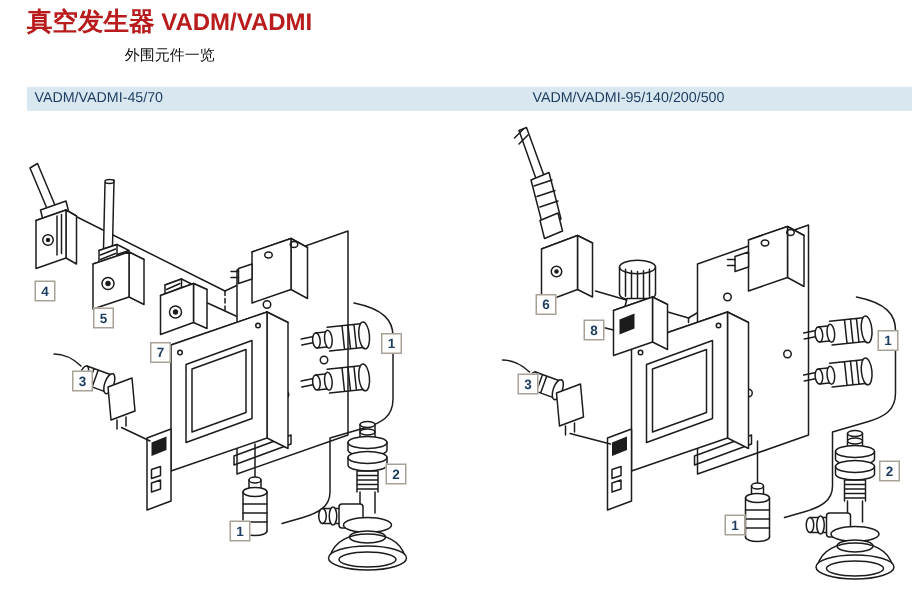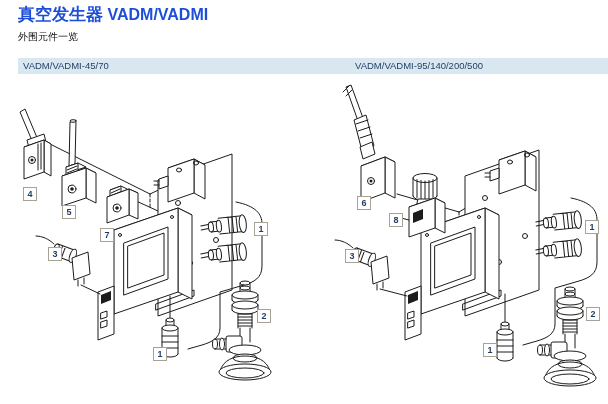--- a/index.html
+++ b/index.html
@@ -2,23 +2,23 @@
 <html style="--header_bg: #d9e7f1; --header_text: #1d3c5f; --line: #1c1c1c; --callout_border: #a8a296; --callout_text: #1d3c5f;"><head>
 <meta charset="utf-8">
 <style>
   html,body{margin:0;padding:0;}
   body{
     width:608px;height:404px;position:relative;overflow:hidden;
     background:#fff;font-family:"Liberation Sans",sans-serif;
     color:#000;
   }
   .page-header{position:absolute;left:18px;top:3px;}
-  .page-title{margin:0;font-size:16px;font-weight:bold;color:#1d4ed8;white-space:nowrap;}
+  .page-title{margin:0;font-size:16px;font-weight:bold;color:#b91c1c;white-space:nowrap;}
   .page-title .cjk{font-family:"Liberation Sans",sans-serif;font-size:17px;}
-  .page-subtitle{margin-top:4px;font-size:10px;color:#111;}
+  .page-subtitle{margin-top:4px;font-size:10px;color:#111;text-align:center;}
   .section-bar{
     position:absolute;left:18px;right:0;top:58px;height:16px;
     background:var(--header_bg,#d9e7f1);
   }
   .section-label{
     position:absolute;top:0;height:16px;line-height:16px;
     font-size:9.5px;color:var(--header_text,#1d3c5f);white-space:nowrap;
   }
   .section-label.left{left:5px;}
   .section-label.right{left:337px;}

